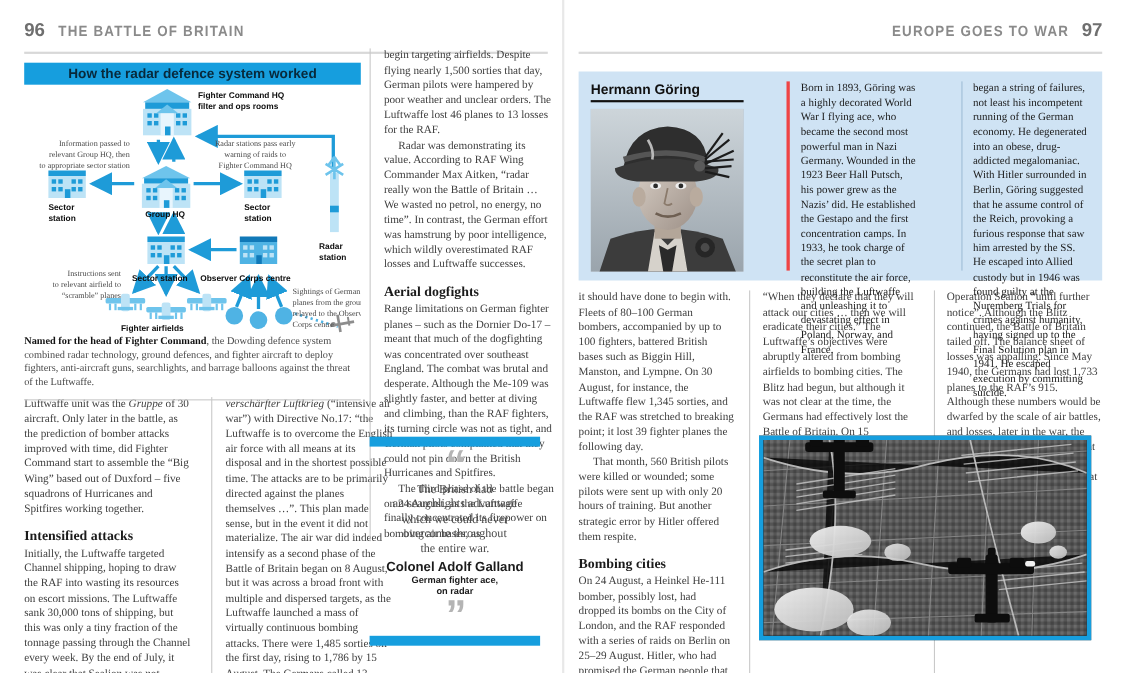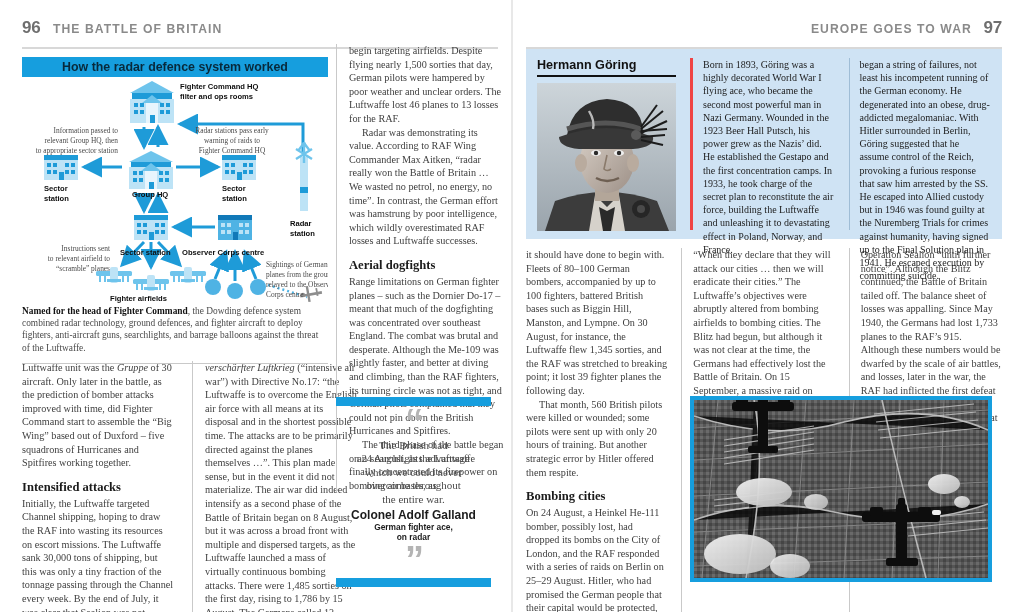--- a/index.html
+++ b/index.html
@@ -91,23 +91,24 @@
   }
   .pq .qrole{
     font-family:"Liberation Sans", sans-serif;
     font-weight:bold;font-size:8.4px;color:#1b1b1b;line-height:10.4px;
   }
   .pq-bar2{height:9px;background:#169ede;margin-top:1px;}
 
   
   .box{
     position:relative;background:#cfe3f4;
-    width:476px;height:190px;margin-top:0;
+    width:476px;height:190px;margin-top:16px;
     box-sizing:border-box;padding:9px 11px 9px 11px;
     display:flex;
+    gap:25px;
   }
   .box .bio-col{width:141px;}
   .box .txt-col{width:150px;font-size:10px;line-height:13.2px;color:#1c1c1c;}
   .box .txt-col p{margin:0;}
   .box .txt-col p + p{text-indent:13px;}
   .box .txt-col.c2{margin-left:14px;padding-left:10px;border-left:3px solid #ef4444;}
   .box .txt-col.c3{margin-left:14px;padding-left:10px;border-left:1px solid #9fbdd6;}
   .box-title{
     font-family:"Liberation Sans", sans-serif;
     font-weight:bold;font-size:12.6px;color:#111;

